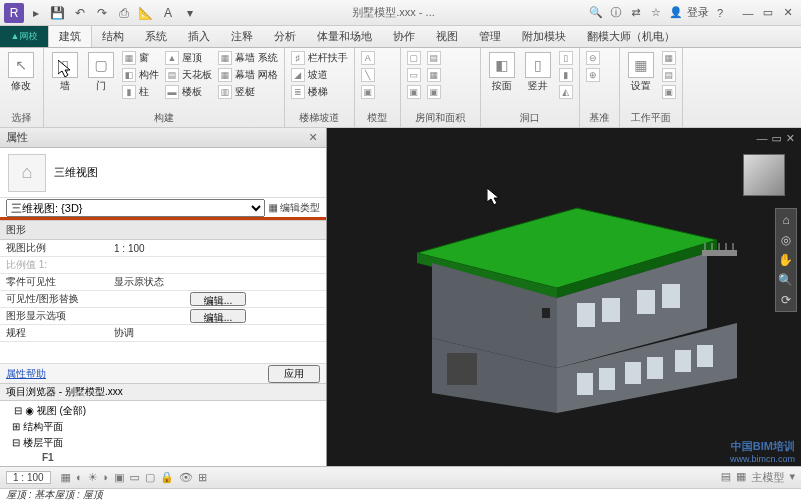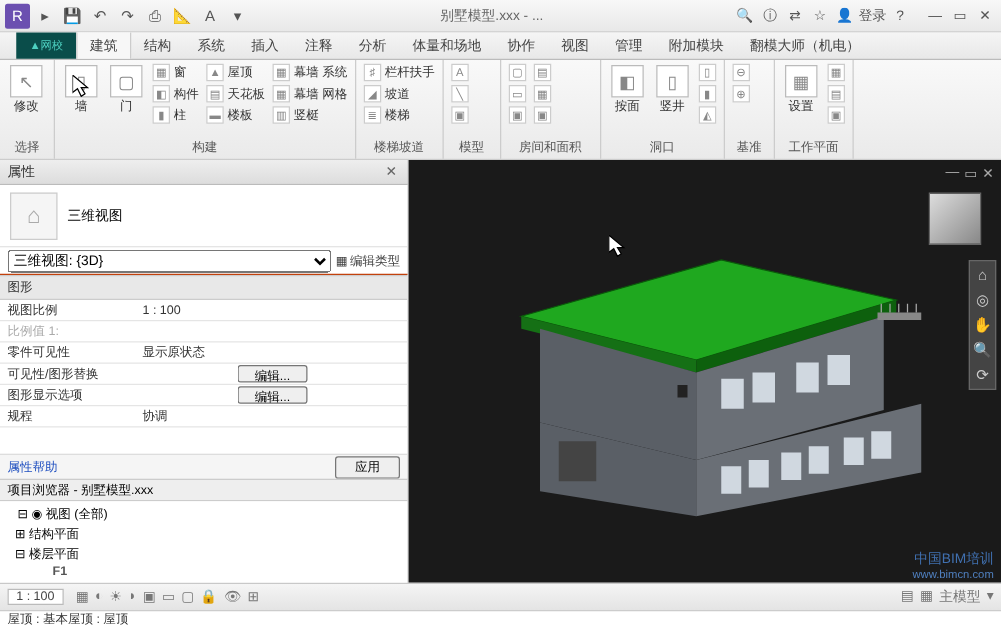--- a/index.html
+++ b/index.html
@@ -3,21 +3,21 @@
 <meta charset="utf-8">
 <style>
 * { margin: 0; padding: 0; box-sizing: border-box; font-family: "Microsoft YaHei", sans-serif; }
 body { width: 801px; height: 500px; background: #f0f0f0; overflow: hidden; font-size: 11px; position: relative; }
 .titlebar { height: 26px; background: linear-gradient(#f8f8f8,#e8e8e8); display: flex; align-items: center; border-bottom: 1px solid #ccc; padding: 0 4px; }
 .titlebar .qat { display: flex; gap: 2px; align-items: center; }
 .titlebar .qat span { width: 20px; height: 20px; display: inline-flex; align-items: center; justify-content: center; color: #555; font-size: 12px; }
 .titlebar .doc-title { flex: 1; text-align: center; color: #666; font-size: 11px; }
 .titlebar .right-tools { display: flex; gap: 2px; align-items: center; }
 .titlebar .right-tools span { width: 18px; height: 18px; display: inline-flex; align-items: center; justify-content: center; color: #555; font-size: 11px; }
-.ribbon-tabs { height: 22px; background: linear-gradient(#f5f5f5,#e8e8e8); display: flex; border-bottom: 1px solid #bbb; padding-left: 13px; }
+.ribbon-tabs { height: 22px; background: linear-gradient(#f5f5f5,#e8e8e8); display: flex; border-bottom: 1px solid #bbb; }
 .ribbon-tabs .logo { width: 48px; background: #0a4d4a; color: #4dd0c0; display: flex; align-items: center; justify-content: center; font-size: 9px; }
 .rtab { padding: 3px 10px; color: #444; cursor: pointer; border-right: 1px solid transparent; }
 .rtab.active { background: #f7f7f7; border-left: 1px solid #ccc; border-right: 1px solid #ccc; }
 .ribbon { height: 80px; background: linear-gradient(#f9f9f9,#eaeaea); display: flex; border-bottom: 1px solid #ccc; }
 .rpanel { border-right: 1px solid #ccc; padding: 2px 4px; display: flex; flex-direction: column; }
 .rpanel .body { flex: 1; display: flex; gap: 2px; align-items: flex-start; }
 .rpanel .label { text-align: center; font-size: 10px; color: #555; padding-top: 2px; }
 .bigbtn { width: 34px; display: flex; flex-direction: column; align-items: center; gap: 2px; padding: 2px; }
 .bigbtn .ic { width: 26px; height: 26px; border: 1px solid #bbb; background: #fff; display: flex; align-items: center; justify-content: center; font-size: 14px; color: #888; }
 .bigbtn .lbl { font-size: 10px; color: #333; text-align: center; line-height: 1.1; }
@@ -25,54 +25,54 @@
 .smallbtn { display: flex; align-items: center; gap: 3px; padding: 1px 2px; }
 .smallbtn .sic { width: 14px; height: 14px; border: 1px solid #ccc; background: #fff; font-size: 9px; display: flex; align-items: center; justify-content: center; color: #888; }
 .smallbtn .slbl { font-size: 10px; color: #333; white-space: nowrap; }
 .main { display: flex; height: 338px; }
 .sidebar { width: 327px; background: #f7f7f7; display: flex; flex-direction: column; border-right: 1px solid #999; }
 .panel-head { height: 20px; background: linear-gradient(#eee,#ddd); border-bottom: 1px solid #bbb; display: flex; align-items: center; padding: 0 6px; justify-content: space-between; }
 .panel-head .ttl { font-size: 11px; color: #333; }
 .panel-head .x { width: 14px; text-align: center; color: #666; cursor: pointer; }
 .prop-preview { height: 50px; display: flex; align-items: center; gap: 8px; padding: 4px 8px; background: #fff; border-bottom: 1px solid #ddd; }
 .prop-preview .thumb { width: 38px; height: 38px; border: 1px solid #ccc; background: #f5f5f5; display: flex; align-items: center; justify-content: center; color: #aaa; font-size: 18px; }
-.type-row { height: 22px; display: flex; align-items: center; padding: 0 6px; gap: 4px; background: #fff; border-bottom: 1px solid #c2410c; }
+.type-row { height: 22px; display: flex; align-items: center; padding: 0 6px; gap: 4px; background: #fff; border-bottom: 3px solid #c2410c; }
 .type-row select { flex: 1; font-size: 11px; height: 18px; }
 .type-row .ebtn { display: flex; align-items: center; gap: 2px; font-size: 10px; color: #444; }
 .prop-grid { flex: 1; overflow: hidden; background: #fff; }
 .prop-group { background: #e8e8e8; font-size: 10px; padding: 2px 6px; color: #333; border-top: 1px solid #ccc; border-bottom: 1px solid #ccc; }
 .prop-row { display: flex; border-bottom: 1px solid #e5e5e5; height: 17px; align-items: center; }
 .prop-row .k { width: 110px; padding-left: 6px; font-size: 10px; color: #333; }
 .prop-row.disabled .k, .prop-row.disabled .v { color: #aaa; }
 .prop-row .v { flex: 1; font-size: 10px; color: #333; padding-left: 4px; }
 .prop-row .vbtn { flex: 1; display: flex; justify-content: center; }
 .prop-row .vbtn button { font-size: 10px; padding: 0 12px; height: 14px; }
 .prop-footer { height: 20px; display: flex; align-items: center; justify-content: space-between; padding: 0 6px; background: #f5f5f5; border-top: 1px solid #ddd; }
-.prop-footer .link { color: #2050c0; font-size: 10px; }
+.prop-footer .link { color: #2050c0; text-decoration: underline; font-size: 10px; }
 .prop-footer button { font-size: 10px; padding: 0 14px; }
 .browser-head { height: 18px; background: #eee; border-top: 1px solid #ccc; border-bottom: 1px solid #ccc; padding: 0 6px; font-size: 10px; display: flex; align-items: center; }
 .browser { flex: 0 0 auto; background: #fff; font-size: 10px; padding: 2px 0; }
 .browser .node { padding: 1px 0 1px 14px; }
 .browser .node2 { padding-left: 12px; }
 .browser .node3 { padding-left: 42px; color: #555; font-weight: bold; }
 .viewport { flex: 1; background: #1a1a1a; position: relative; }
 .vp-tools { position: absolute; top: 4px; right: 6px; color: #aaa; font-size: 11px; display: flex; gap: 4px; }
 .vp-tools span { cursor: pointer; }
 .viewcube { position: absolute; top: 26px; right: 16px; width: 42px; height: 42px; background: linear-gradient(135deg,#ddd 0%,#888 100%); border: 1px solid #666; transform: rotate(0deg); }
 .navbar { position: absolute; right: 4px; top: 80px; width: 22px; background: #444; border: 1px solid #666; display: flex; flex-direction: column; gap: 6px; padding: 4px 0; align-items: center; }
 .navbar span { color: #ccc; font-size: 12px; }
 .house { position: absolute; left: 50px; top: 40px; width: 380px; height: 250px; }
 .statusbar { height: 22px; background: linear-gradient(#f5f5f5,#e4e4e4); border-top: 1px solid #bbb; display: flex; align-items: center; padding: 0 6px; gap: 10px; font-size: 10px; color: #444; }
 .statusbar .sep { flex: 1; }
 .statusbar .scale { border: 1px solid #bbb; padding: 0 6px; background: #fff; }
 .statusbar .icons { display: flex; gap: 5px; color: #777; }
 .statusbar .icons span { font-size: 11px; }
-.infobar { height: 12px; background: #fff; border-top: 1px solid #ccc; display: flex; align-items: center; padding: 0 6px; gap: 16px; font-size: 10px; color: #333; }
+.infobar { height: 12px; background: #fff; border-top: 1px solid #ccc; display: flex; align-items: center; padding: 0 6px; gap: 16px; font-size: 10px; color: #333; font-style: italic; }
 .watermark { position: absolute; right: 6px; bottom: 36px; text-align: right; font-size: 9px; color: #5080c0; }
-.watermark .big { font-size: 11px; font-weight: normal; color: #4070b0; }
+.watermark .big { font-size: 11px; font-weight: bold; color: #4070b0; }
 .cur { position:absolute; pointer-events:none; }
 </style>
 </head>
 <body>
 
 <div class="titlebar">
   <div class="qat">
     <span style="background:#6b4fb0;color:#fff;border-radius:2px;">R</span>
     <span>▸</span>
     <span>💾</span>

